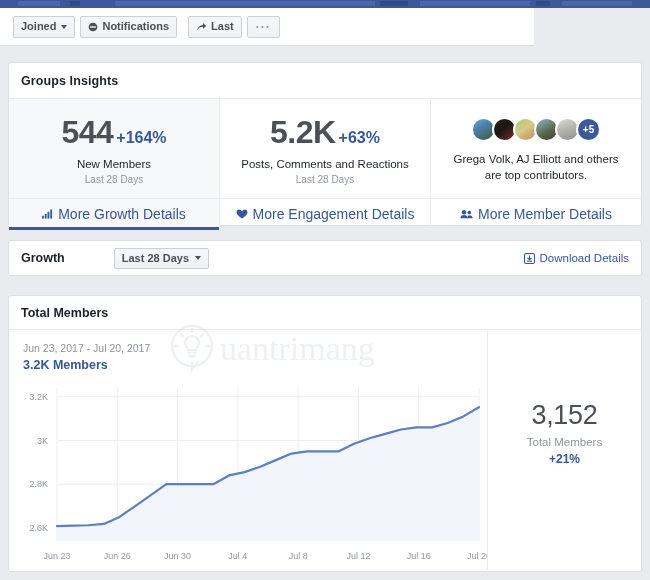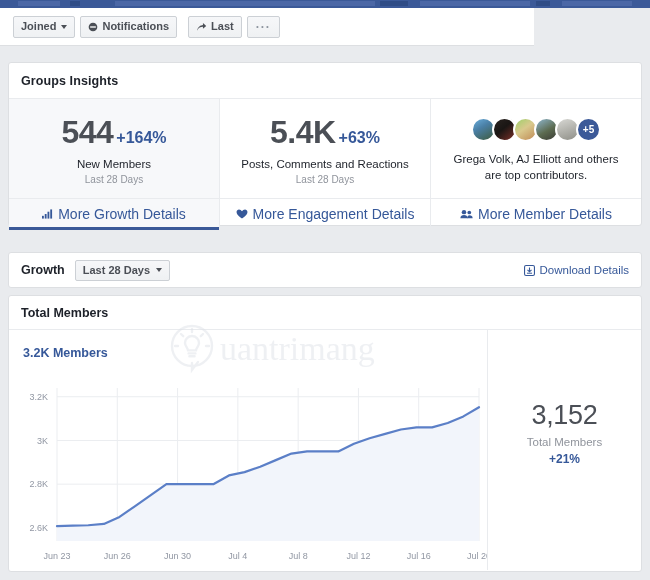--- a/index.html
+++ b/index.html
@@ -125,23 +125,24 @@
     display: flex; align-items: center; justify-content: center;
     margin-left: -4px; border: 2px solid #fff; position: relative; z-index: 2;
   }
   .contrib-text {
     font-size: 11.5px; color: #1d2129; text-align: center;
     margin-top: 10px; line-height: 1.35; max-width: 180px;
   }
 
   
   #growth-card {
-    top: 252px; height: 36px;
+    top: 240px; height: 36px;
     display: flex; align-items: center;
     padding: 0 12px;
+    gap: 39px;
   }
   .growth-label { font-size: 12.5px; font-weight: bold; color: #1d2129; }
   .select-pill {
     margin-left: 10px; height: 21px;
     border: 1px solid #ccd0d5; border-radius: 2px;
     background: linear-gradient(#f6f7f9,#eff1f3);
     display: inline-flex; align-items: center;
     padding: 0 7px; font-size: 11px; color: #4b4f56; font-weight: bold;
   }
   .select-pill .caret {
@@ -254,21 +255,21 @@
             <rect x="9" y="0" width="2" height="10" fill="#365899"></rect>
           </svg>
         </span>
         <span>More Growth Details</span>
       </div>
     </div>
 
     <div class="insight-col">
       <div class="insight-body">
         <div class="big-stat">
-          <span class="big-num">5.4K</span>
+          <span class="big-num">5.2K</span>
           <span class="delta">+63%</span>
         </div>
         <div class="stat-label">Posts, Comments and Reactions</div>
         <div class="stat-sub">Last 28 Days</div>
       </div>
       <div class="insight-footer">
         <span class="ico">
           <svg width="12" height="10" viewBox="0 0 13 11">
               <path d="M6.5 10.5 C6.5 10.5 0.5 7 0.5 3.4 C0.5 1.5 1.9 0.5 3.2 0.5 C4.5 0.5 5.9 1.4 6.5 2.6 C7.1 1.4 8.5 0.5 9.8 0.5 C11.1 0.5 12.5 1.5 12.5 3.4 C12.5 7 6.5 10.5 6.5 10.5 Z" fill="#365899"></path>
             </svg>
@@ -322,20 +323,21 @@
     <span>Download Details</span>
   </span>
 </div>
 
 <div class="card" id="members-card">
   <div class="tm-head">Total Members</div>
 
   <div class="tm-body">
 
     <div class="chart-pane">
+      <div class="date-range">Jun 23, 2017 - Jul 20, 2017</div>
       <div class="member-count">3.2K  Members</div>
 
       <div class="chart-wrap">
         <svg id="chart-svg" width="478" height="185" viewBox="0 0 478 185">
             <line x1="48" y1="145.8857142857143" x2="470" y2="145.8857142857143" stroke="#ebedf0" stroke-width="1"></line>
             <text x="39" y="149.0857142857143" text-anchor="end" class="tick-txt">2.6K</text>
             <line x1="48" y1="102.17142857142858" x2="470" y2="102.17142857142858" stroke="#ebedf0" stroke-width="1"></line>
             <text x="39" y="105.37142857142858" text-anchor="end" class="tick-txt">2.8K</text>
             <line x1="48" y1="58.457142857142856" x2="470" y2="58.457142857142856" stroke="#ebedf0" stroke-width="1"></line>
             <text x="39" y="61.65714285714286" text-anchor="end" class="tick-txt">3K</text>

